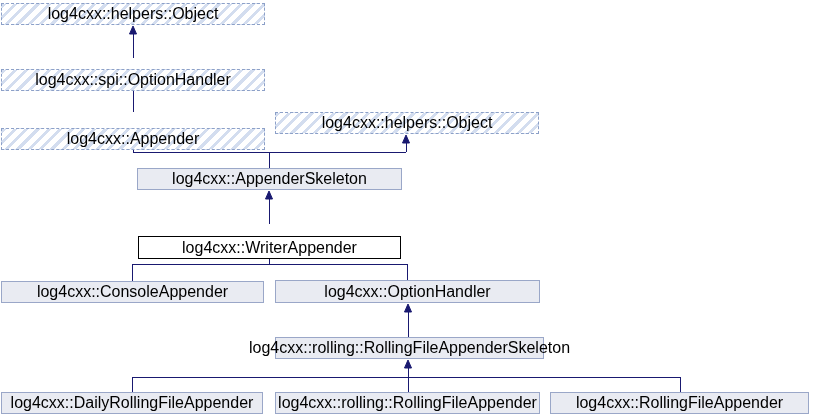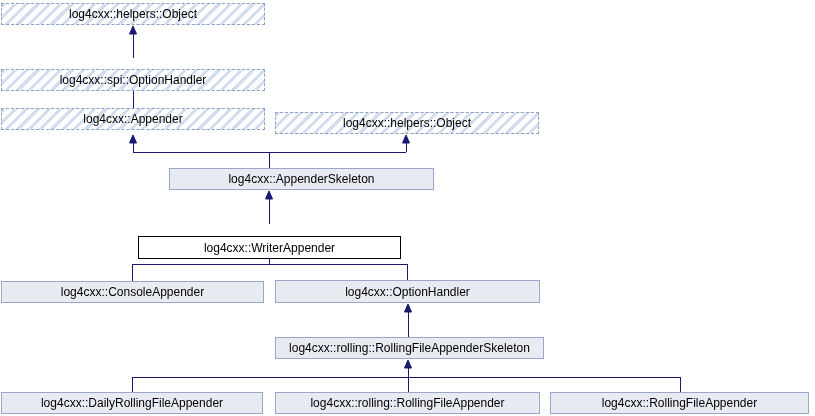--- a/index.html
+++ b/index.html
@@ -33,21 +33,21 @@
     fill: var(--edge-color, #191970);
     stroke: var(--edge-color, #191970);
     stroke-width: 1;
   }
   .node {
     position: absolute;
     box-sizing: border-box;
     display: flex;
     align-items: center;
     justify-content: center;
-    font-size: 12px;
+    font-size: 16px;
     line-height: 1;
     color: var(--text-color, #000000);
     white-space: nowrap;
     text-align: center;
   }
   .node.hatched {
     border: 1px dashed var(--hatch-border, #8ca0c8);
     background: repeating-linear-gradient(
       135deg,
       var(--hatch-stripe, #d3ddef) 0px,
@@ -105,23 +105,23 @@
     </g>
 
     <g>
       <path d="M408 392 V367 M132 377 H680 M132 377 V392 M680 377 V392"></path>
       <polygon points="408,360 404.5,368 411.5,368"></polygon>
     </g>
   </svg>
 
   <div class="node hatched" style="left:1px;   top:3px;   width:264px; height:22px;">log4cxx::helpers::Object</div>
   <div class="node hatched" style="left:1px;   top:58px;  width:264px; height:22px;margin-top:11px;">log4cxx::spi::OptionHandler</div>
-  <div class="node hatched" style="left:1px;   top:108px; width:264px; height:22px;">log4cxx::Appender</div>
+  <div class="node hatched" style="left:1px;   top:128px; width:264px; height:22px;">log4cxx::Appender</div>
   <div class="node hatched" style="left:275px; top:112px; width:264px; height:22px;">log4cxx::helpers::Object</div>
-  <div class="node filled" style="left:137px; top:168px; width:265px; height:22px;margin-left:32px;">log4cxx::AppenderSkeleton</div>
+  <div class="node filled" style="left:137px; top:168px; width:265px; height:22px;">log4cxx::AppenderSkeleton</div>
   <div class="node current" style="left:138px; top:224px; width:263px; height:23px;margin-top:12px;">log4cxx::WriterAppender</div>
   <div class="node filled" style="left:1px;   top:281px; width:263px; height:22px;">log4cxx::ConsoleAppender</div>
   <div class="node filled" style="left:275px; top:280px; width:265px; height:23px;">log4cxx::OptionHandler</div>
   <div class="node filled" style="left:275px; top:337px; width:269px; height:22px;">log4cxx::rolling::RollingFileAppenderSkeleton</div>
   <div class="node filled" style="left:1px;   top:392px; width:262px; height:22px;">log4cxx::DailyRollingFileAppender</div>
   <div class="node filled" style="left:275px; top:392px; width:265px; height:22px;">log4cxx::rolling::RollingFileAppender</div>
   <div class="node filled" style="left:550px; top:392px; width:259px; height:22px;">log4cxx::RollingFileAppender</div>
 
 </div>
 

